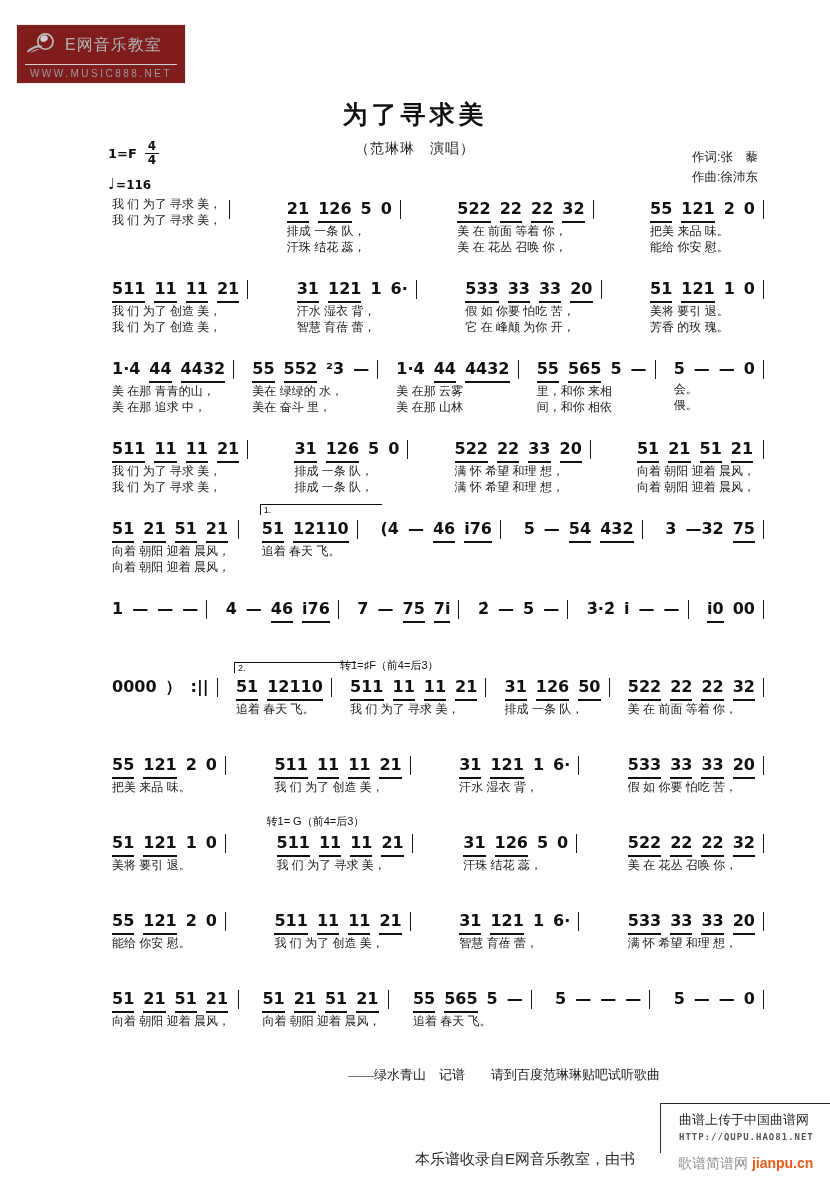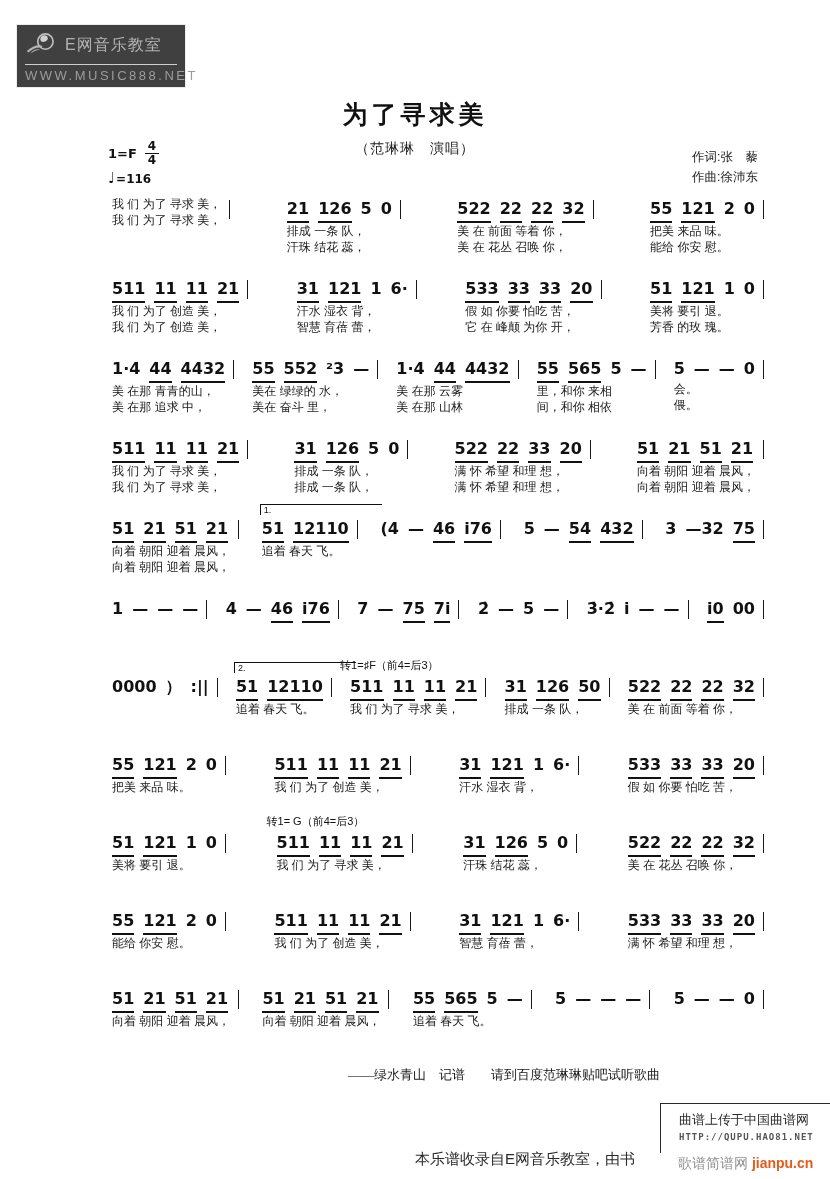--- a/index.html
+++ b/index.html
@@ -1,36 +1,36 @@
 <!DOCTYPE html>
 <html><head>
 <meta charset="utf-8">
 <style>
   * { margin:0; padding:0; box-sizing:border-box; }
   html,body { background:#ffffff; }
   body { font-family:"Liberation Sans", sans-serif; color:#191919; }
   .page { position:relative; width:830px; height:1179px; background:#ffffff; overflow:hidden; }
 
   
-  .logo { position:absolute; top:24px; left:16px; width:170px; padding:6px 8px 4px; border:1px solid #ececec; background:#404040; }
+  .logo { position:absolute; top:24px; left:16px; width:170px; padding:6px 8px 4px; border:1px solid #ececec; background:#7f1d1d; }
   .logo-row { display:flex; align-items:center; gap:6px; }
   .flower { width:34px; height:28px; flex:0 0 auto; }
   .logo-text { font-size:16px; color:#b3b3b3; letter-spacing:1px; white-space:nowrap; }
   .logo-rule { border-top:1px solid #cfcfcf; margin:5px 0 3px; }
-  .logo-url { font-size:13px; color:#9c9c9c; letter-spacing:2.5px; text-align:center; }
+  .logo-url { font-size:10px; color:#9c9c9c; letter-spacing:2.5px; text-align:center; }
 
   
   .title { position:absolute; top:98px; left:0; width:100%; text-align:center; font-size:25px; font-weight:700; letter-spacing:4px; font-family:"DejaVu Serif", serif; color:#111; }
   .subtitle { position:absolute; top:140px; left:0; width:100%; text-align:center; font-size:14px; color:#222; letter-spacing:1px; }
   .credits { position:absolute; top:147px; right:72px; font-size:12.5px; line-height:20px; color:#222; text-align:right; }
   .keysig { position:absolute; top:140px; left:108px; font-family:"DejaVu Sans", sans-serif; color:#111; }
   .keyrow { font-size:13px; font-weight:700; display:flex; align-items:center; }
   .frac { display:inline-flex; flex-direction:column; text-align:center; font-size:12px; line-height:13px; margin-left:8px; }
   .frac .top { border-bottom:1px solid #111; padding:0 3px; }
-  .temporow { font-size:12px; font-weight:700; margin-top:2px; }
+  .temporow { font-size:12px; font-weight:700; margin-top:8px; }
   .qnote { font-size:15px; margin-right:1px; }
 
   
   .score { position:absolute; top:196px; left:106px; width:658px; }
   .system { display:flex; justify-content:space-between; align-items:flex-start; min-height:57px; margin-bottom:21px; position:relative; }
   .measure { position:relative; padding:0 9px 0 6px; }
   .measure::after { content:""; position:absolute; right:0; top:4px; width:1px; height:19px; background:#191919; }
   .nline { font-family:"DejaVu Sans", sans-serif; font-weight:700; font-size:16px; line-height:25px; white-space:nowrap; color:#111; }
   .tok { display:inline-block; margin-right:9px; }
   .tok:last-child { margin-right:0; }

